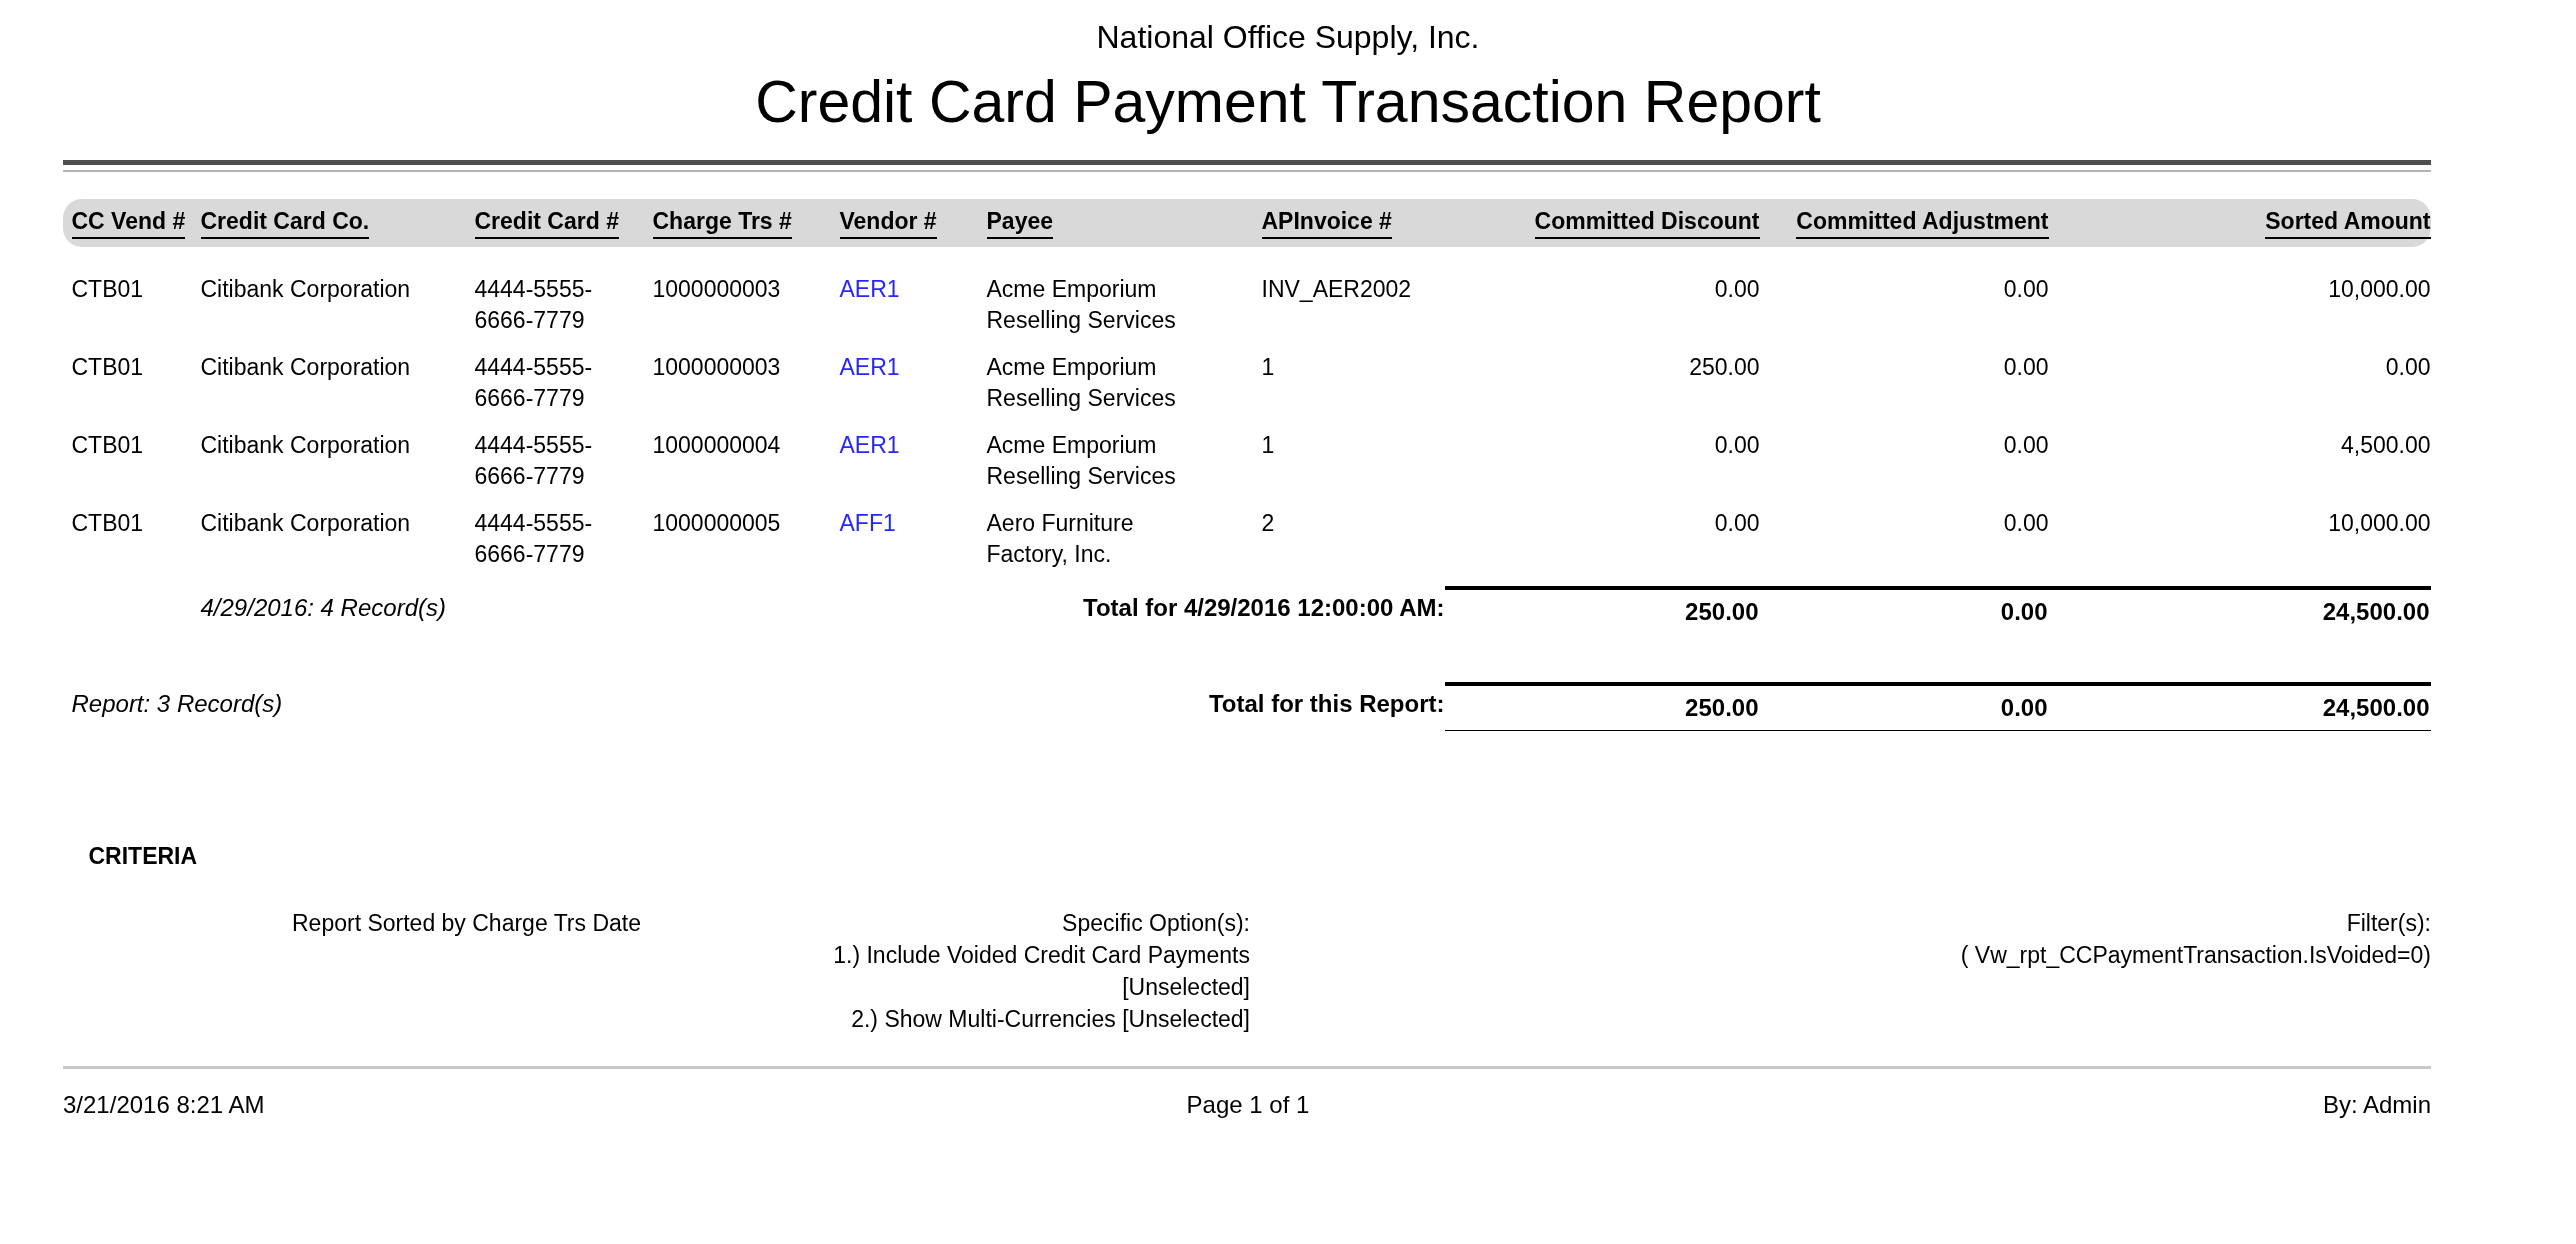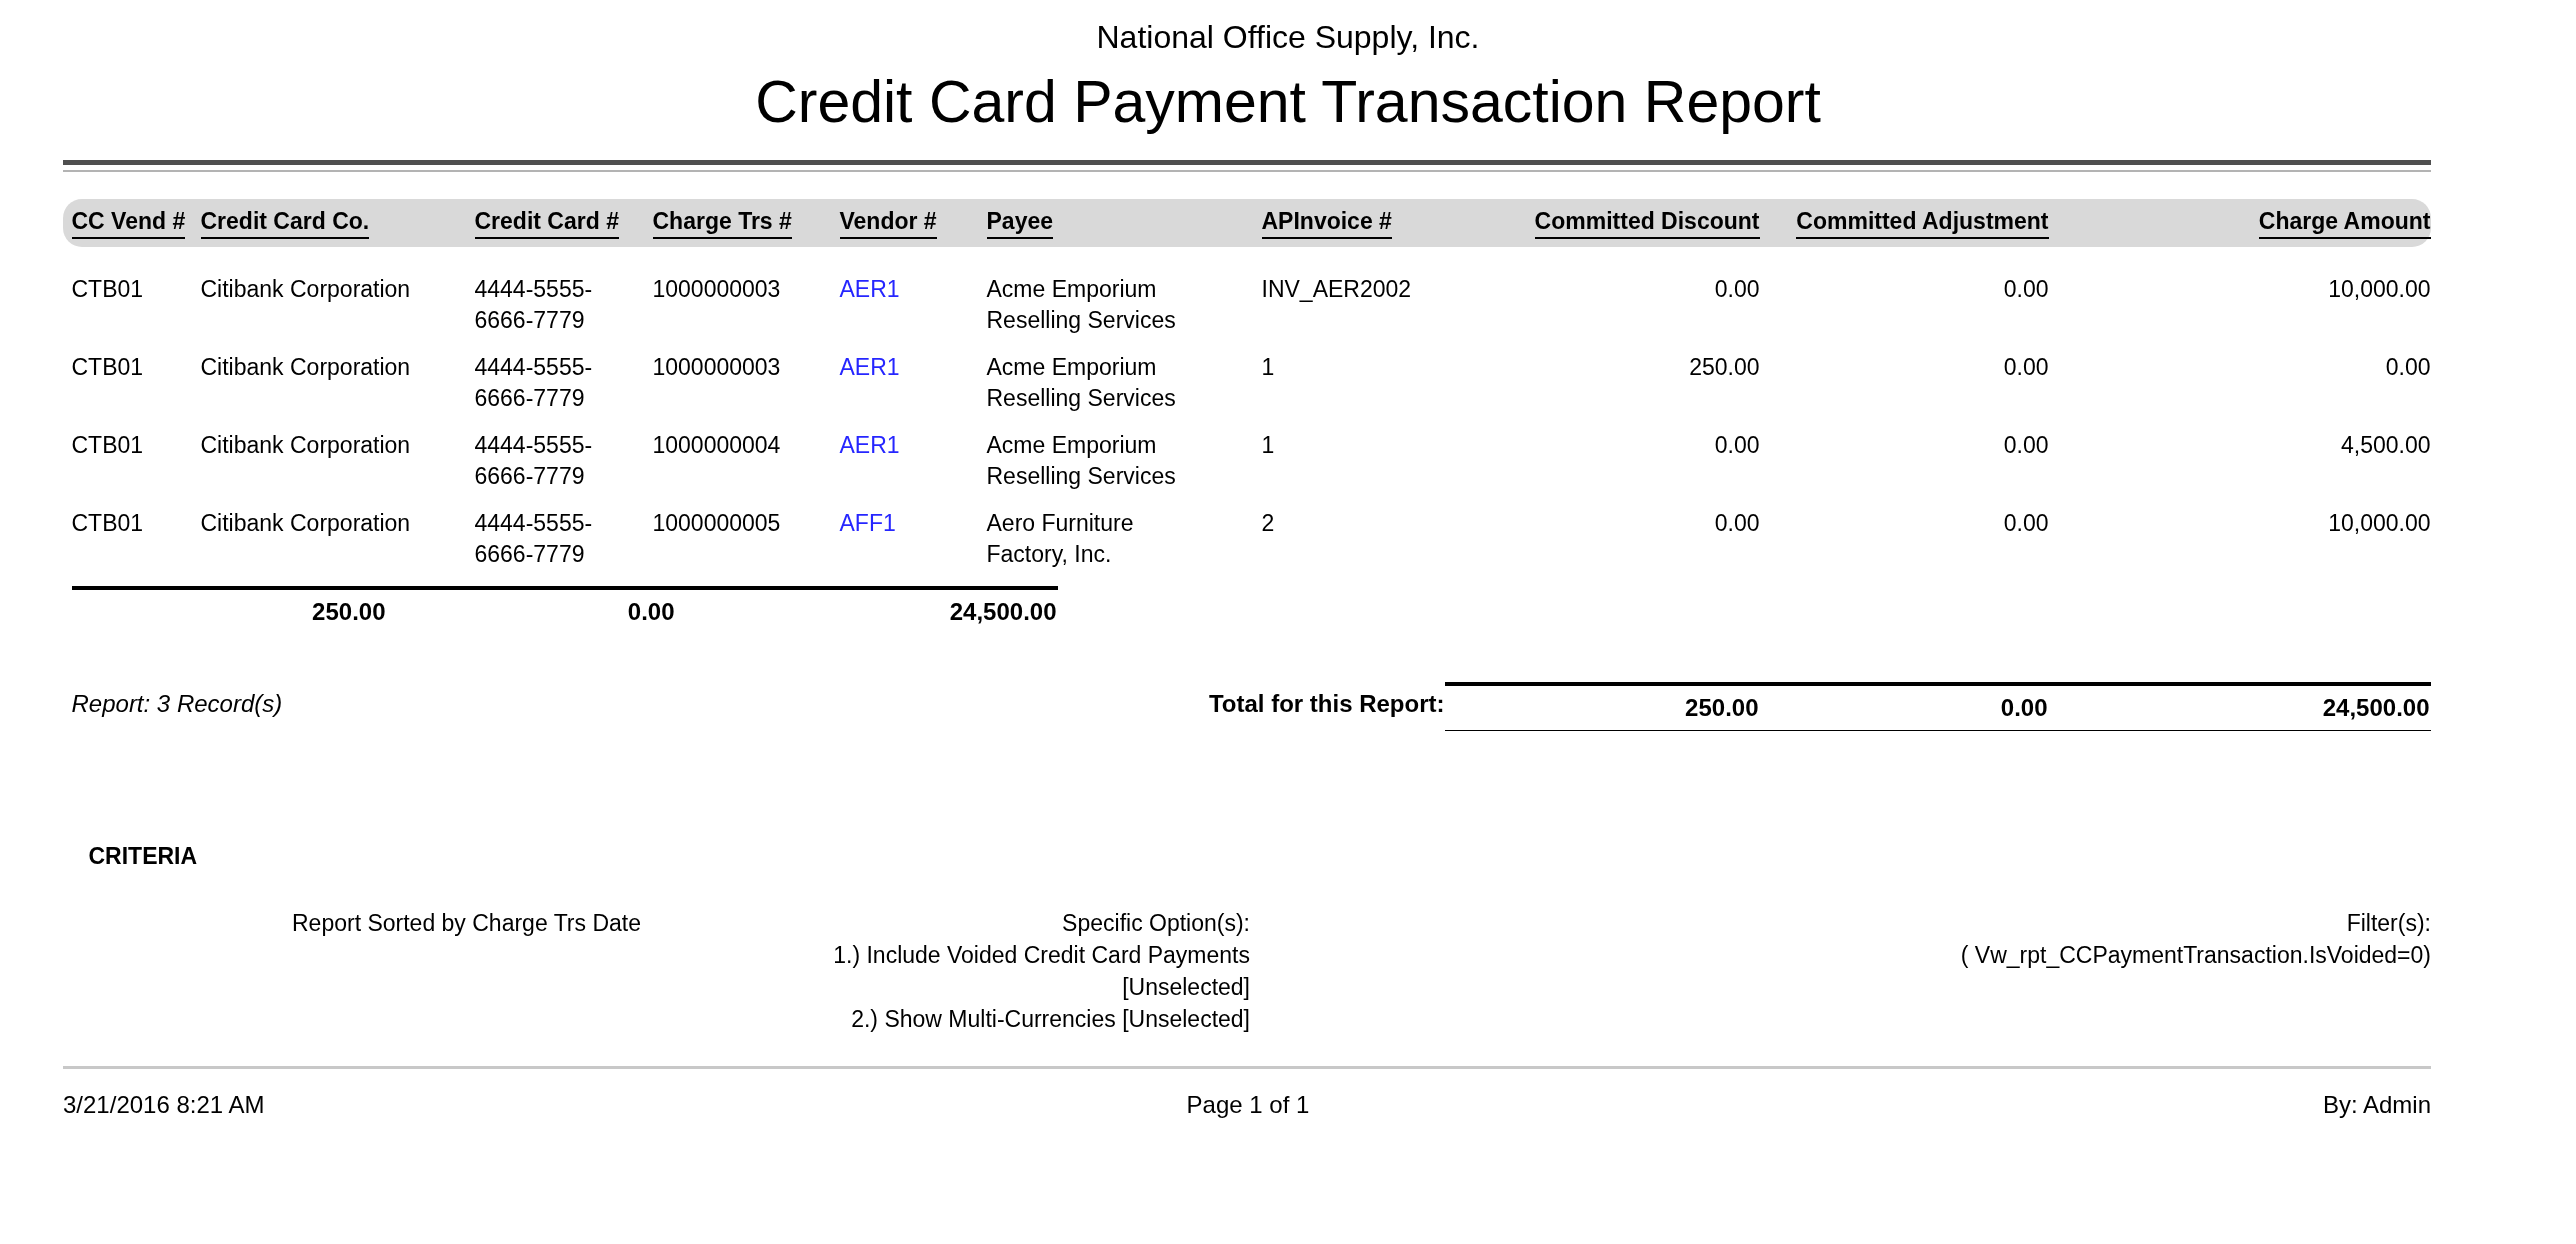--- a/index.html
+++ b/index.html
@@ -162,21 +162,21 @@
     <div class="thead">
       <div class="c1"><span class="hu">CC Vend #</span></div>
       <div class="c2"><span class="hu">Credit Card Co.</span></div>
       <div class="c3"><span class="hu">Credit Card #</span></div>
       <div class="c4"><span class="hu">Charge Trs #</span></div>
       <div class="c5"><span class="hu">Vendor #</span></div>
       <div class="c6"><span class="hu">Payee</span></div>
       <div class="c7"><span class="hu">APInvoice #</span></div>
       <div class="c8"><span class="hu">Committed Discount</span></div>
       <div class="c9"><span class="hu">Committed Adjustment</span></div>
-      <div class="c10"><span class="hu">Charge Amount</span></div>
+      <div class="c10"><span class="hu">Sorted Amount</span></div>
     </div>
 
 
     <div class="rows">
 
       <div class="trow">
         <div class="c1">CTB01</div>
         <div class="c2">Citibank Corporation</div>
         <div class="c3">
           <div>4444-5555-</div>
@@ -246,20 +246,24 @@
           <div>Factory, Inc.</div>
         </div>
         <div class="c7">2</div>
         <div class="c8">0.00</div>
         <div class="c9">0.00</div>
         <div class="c10">10,000.00</div>
       </div>
     </div>
 
     <div class="total-row group-total">
+      <div class="total-left">
+        <span class="count group-count-indent">4/29/2016: 4 Record(s)</span>
+        <span class="tlabel">Total for 4/29/2016 12:00:00 AM:</span>
+      </div>
       <div class="total-nums">
         <span class="n8">250.00</span>
         <span class="n9">0.00</span>
         <span class="n10">24,500.00</span>
       </div>
     </div>
 
     <div class="total-row report-total">
       <div class="total-left">
         <span class="count">Report: 3 Record(s)</span>

